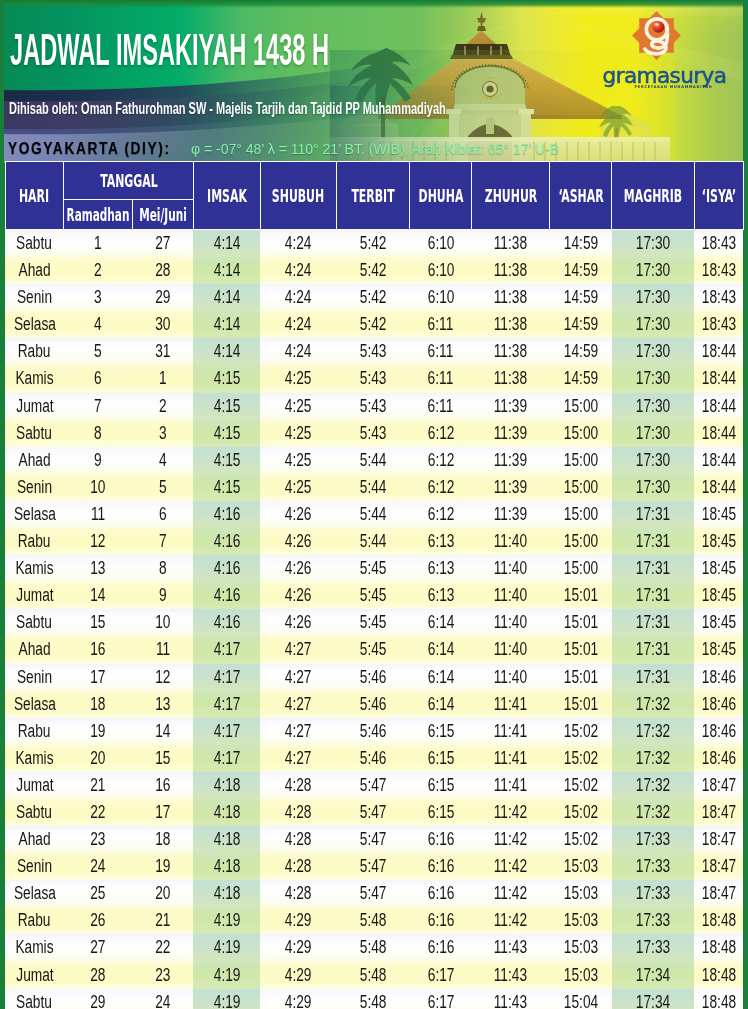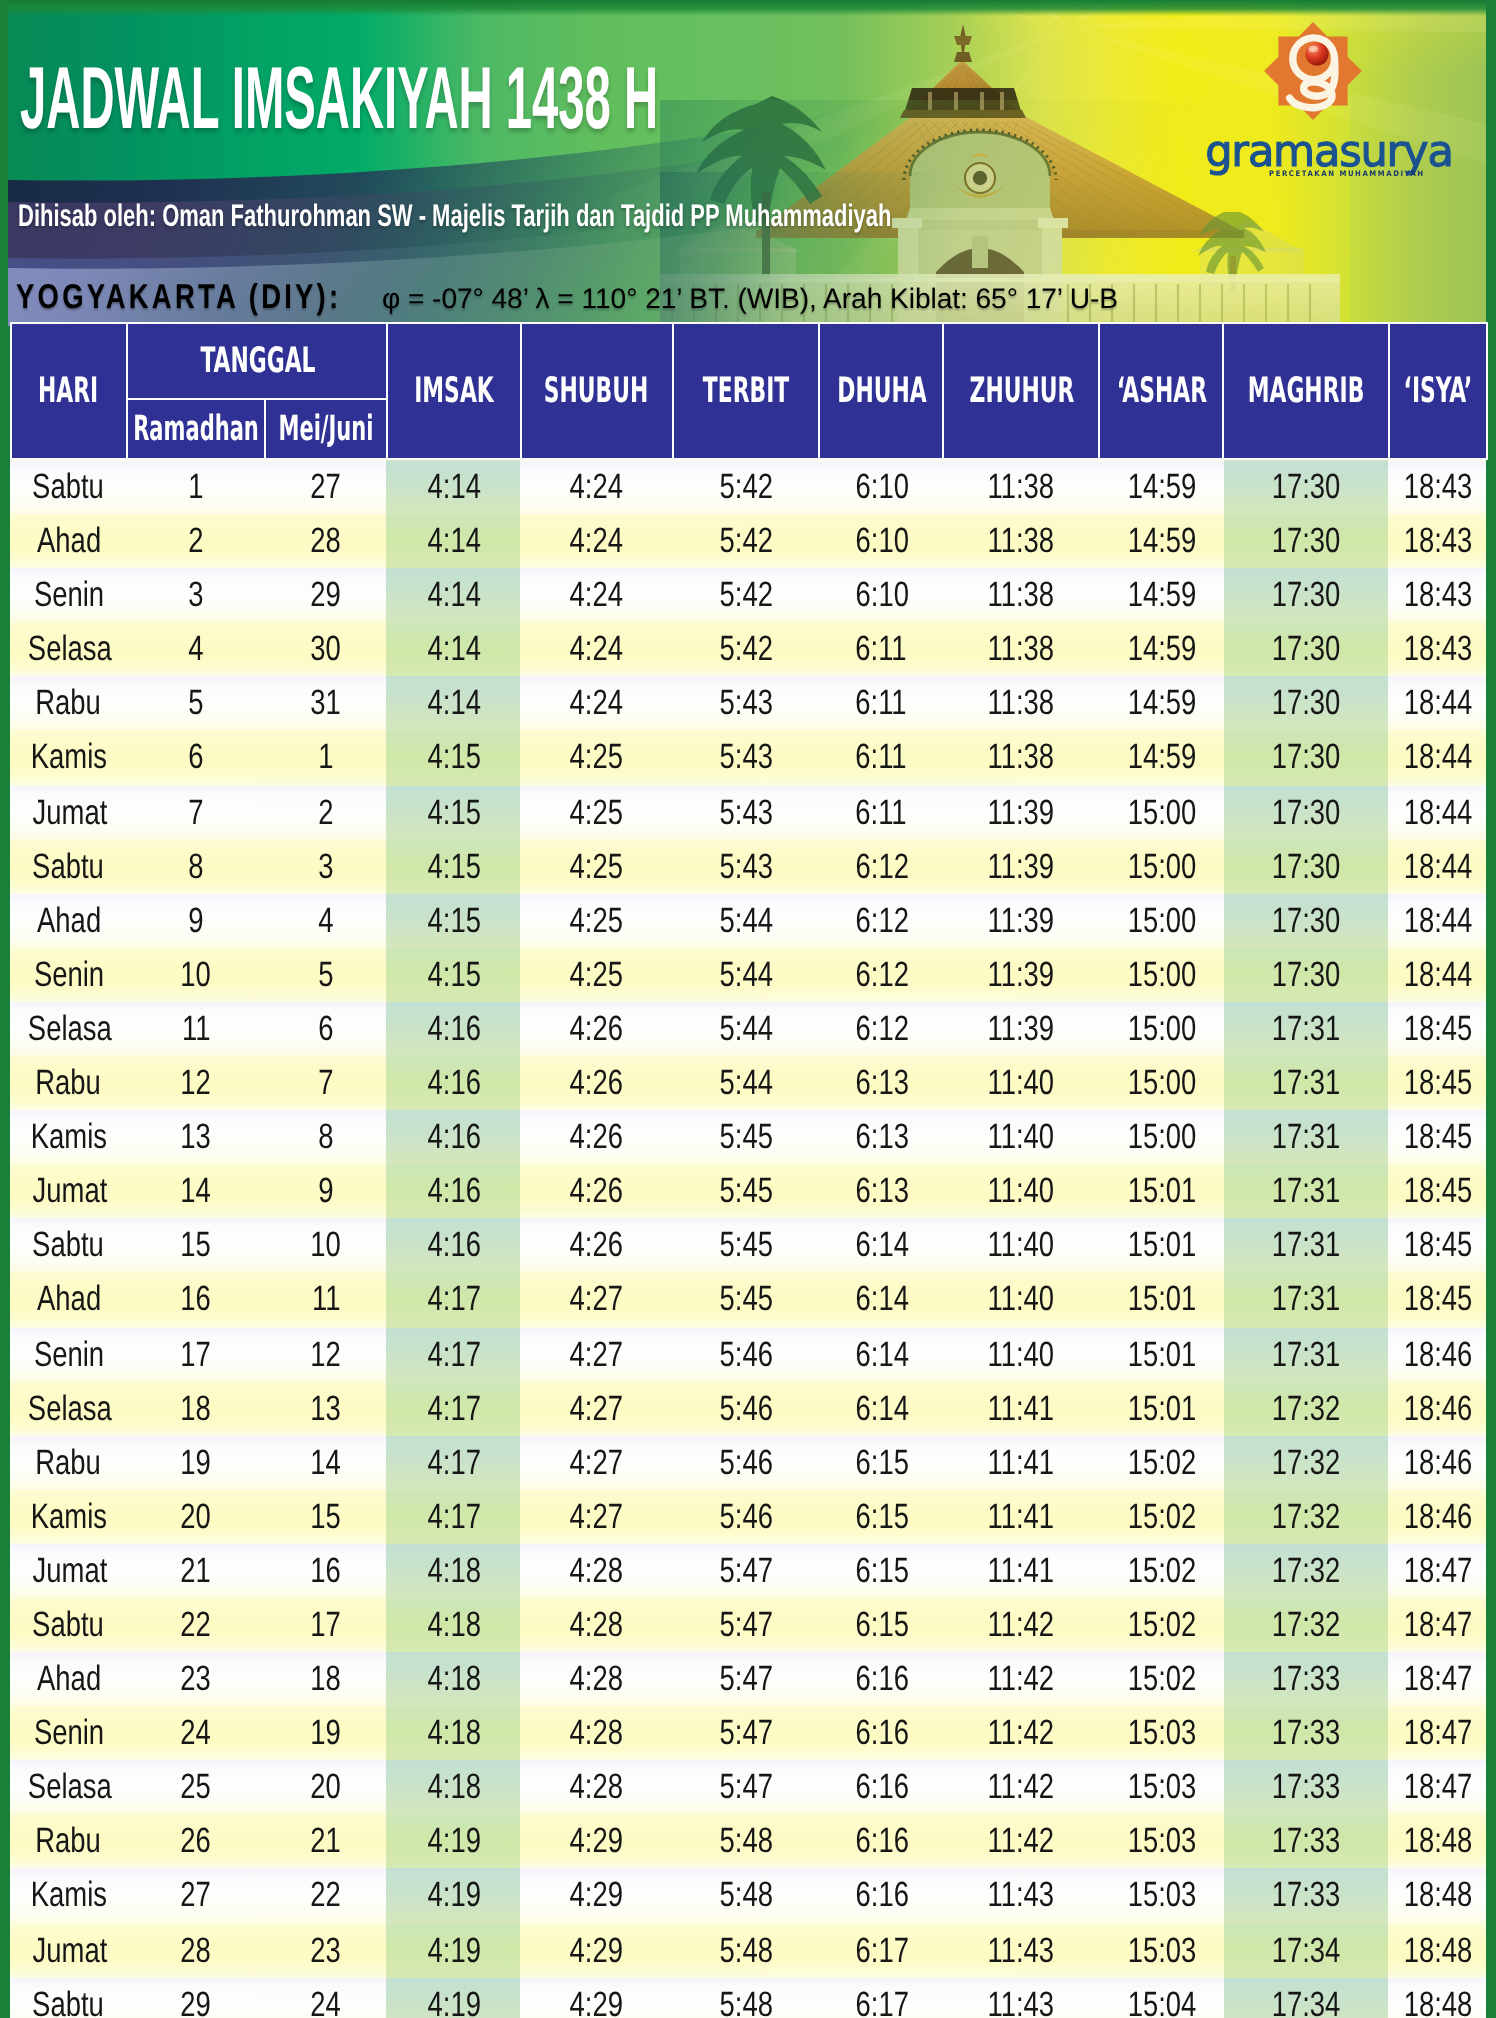--- a/index.html
+++ b/index.html
@@ -12,21 +12,21 @@
 #page { position:relative; width:748px; height:1009px; background:#19803a; }
 
 
 #banner { position:absolute; left:4px; top:0; width:739px; height:163px; overflow:hidden; }
 #bannersvg { position:absolute; inset:0; width:739px; height:163px; display:block; }
 #loctext { position:absolute; left:8px; top:138px; white-space:nowrap; z-index:6; }
 #loctext .city { font-weight:bold; font-size:17.2px; color:#000000; letter-spacing:2.0px;
    display:inline-block; width:179px; overflow:visible;
    text-shadow:0 1px 1px rgba(0,0,0,.3); }
 #loctext .city > i { display:inline-block; font-style:normal; transform:scaleX(.80); transform-origin:left center; }
-#loctext .coords { font-size:14.1px; color:#000000; margin-left:4px; letter-spacing:-0.04px;
+#loctext .coords { font-size:14.1px; color:#86efac; margin-left:4px; letter-spacing:-0.04px;
    text-shadow:0 1px 1px rgba(0,0,0,.28); }
 
 
 #title { position:absolute; left:9.5px; top:28px; z-index:5;
    font-size:44px; line-height:44px; font-weight:bold; color:#ffffff; letter-spacing:0px;
    text-shadow:0 2px 3px rgba(0,0,0,.22); white-space:nowrap;text-align:right; }
 #title > span { display:inline-block; transform:scaleX(.537); transform-origin:left top; }
 #subtitle { position:absolute; left:8.8px; top:69.5px; z-index:5;
    font-size:15.6px; line-height:15.6px; font-weight:bold; color:#ffffff;
    text-shadow:0 1px 2px rgba(0,0,0,.3); white-space:nowrap;margin-top:31px; }

